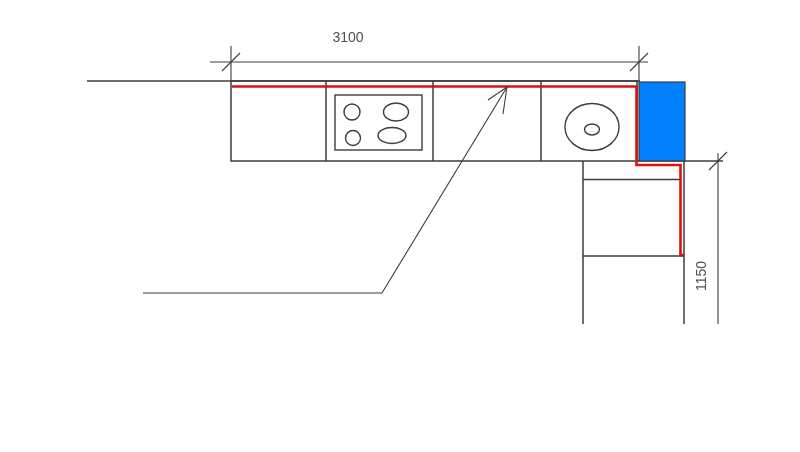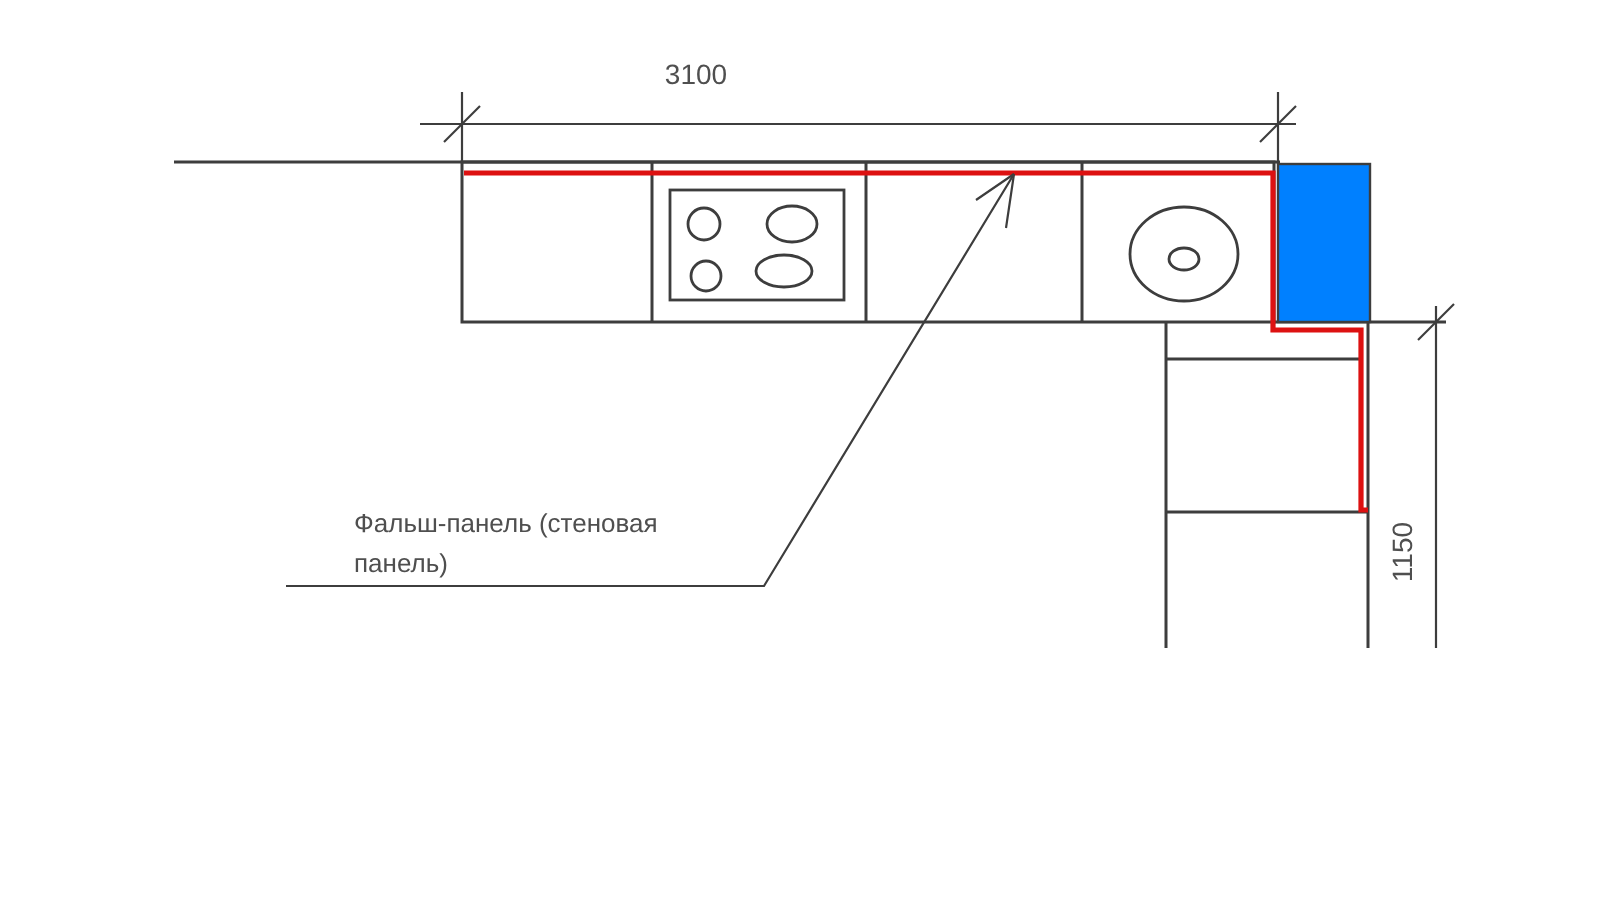--- a/index.html
+++ b/index.html
@@ -79,19 +79,15 @@
     <path class="thin" d="M709,347 L727,329"></path>
 
     <path class="thin" d="M143,293 H382 L507,87"></path>
     <path class="thin" d="M507,87 L488,100 M507,87 L503,114"></path>
   </svg>
 
   <div class="dim-text" id="dim-top-text" style="left:318px;top:29px;">3100</div>
 
   <div class="dim-text" id="dim-right-text" style="left:671px;top:268px;">1150</div>
 
-  <div class="label" style="left:177px;top:252px;">
-    <div>Фальш-панель (стеновая</div>
-    <div>панель)</div>
-  </div>
 
 
 </div>
 
 </body></html>

